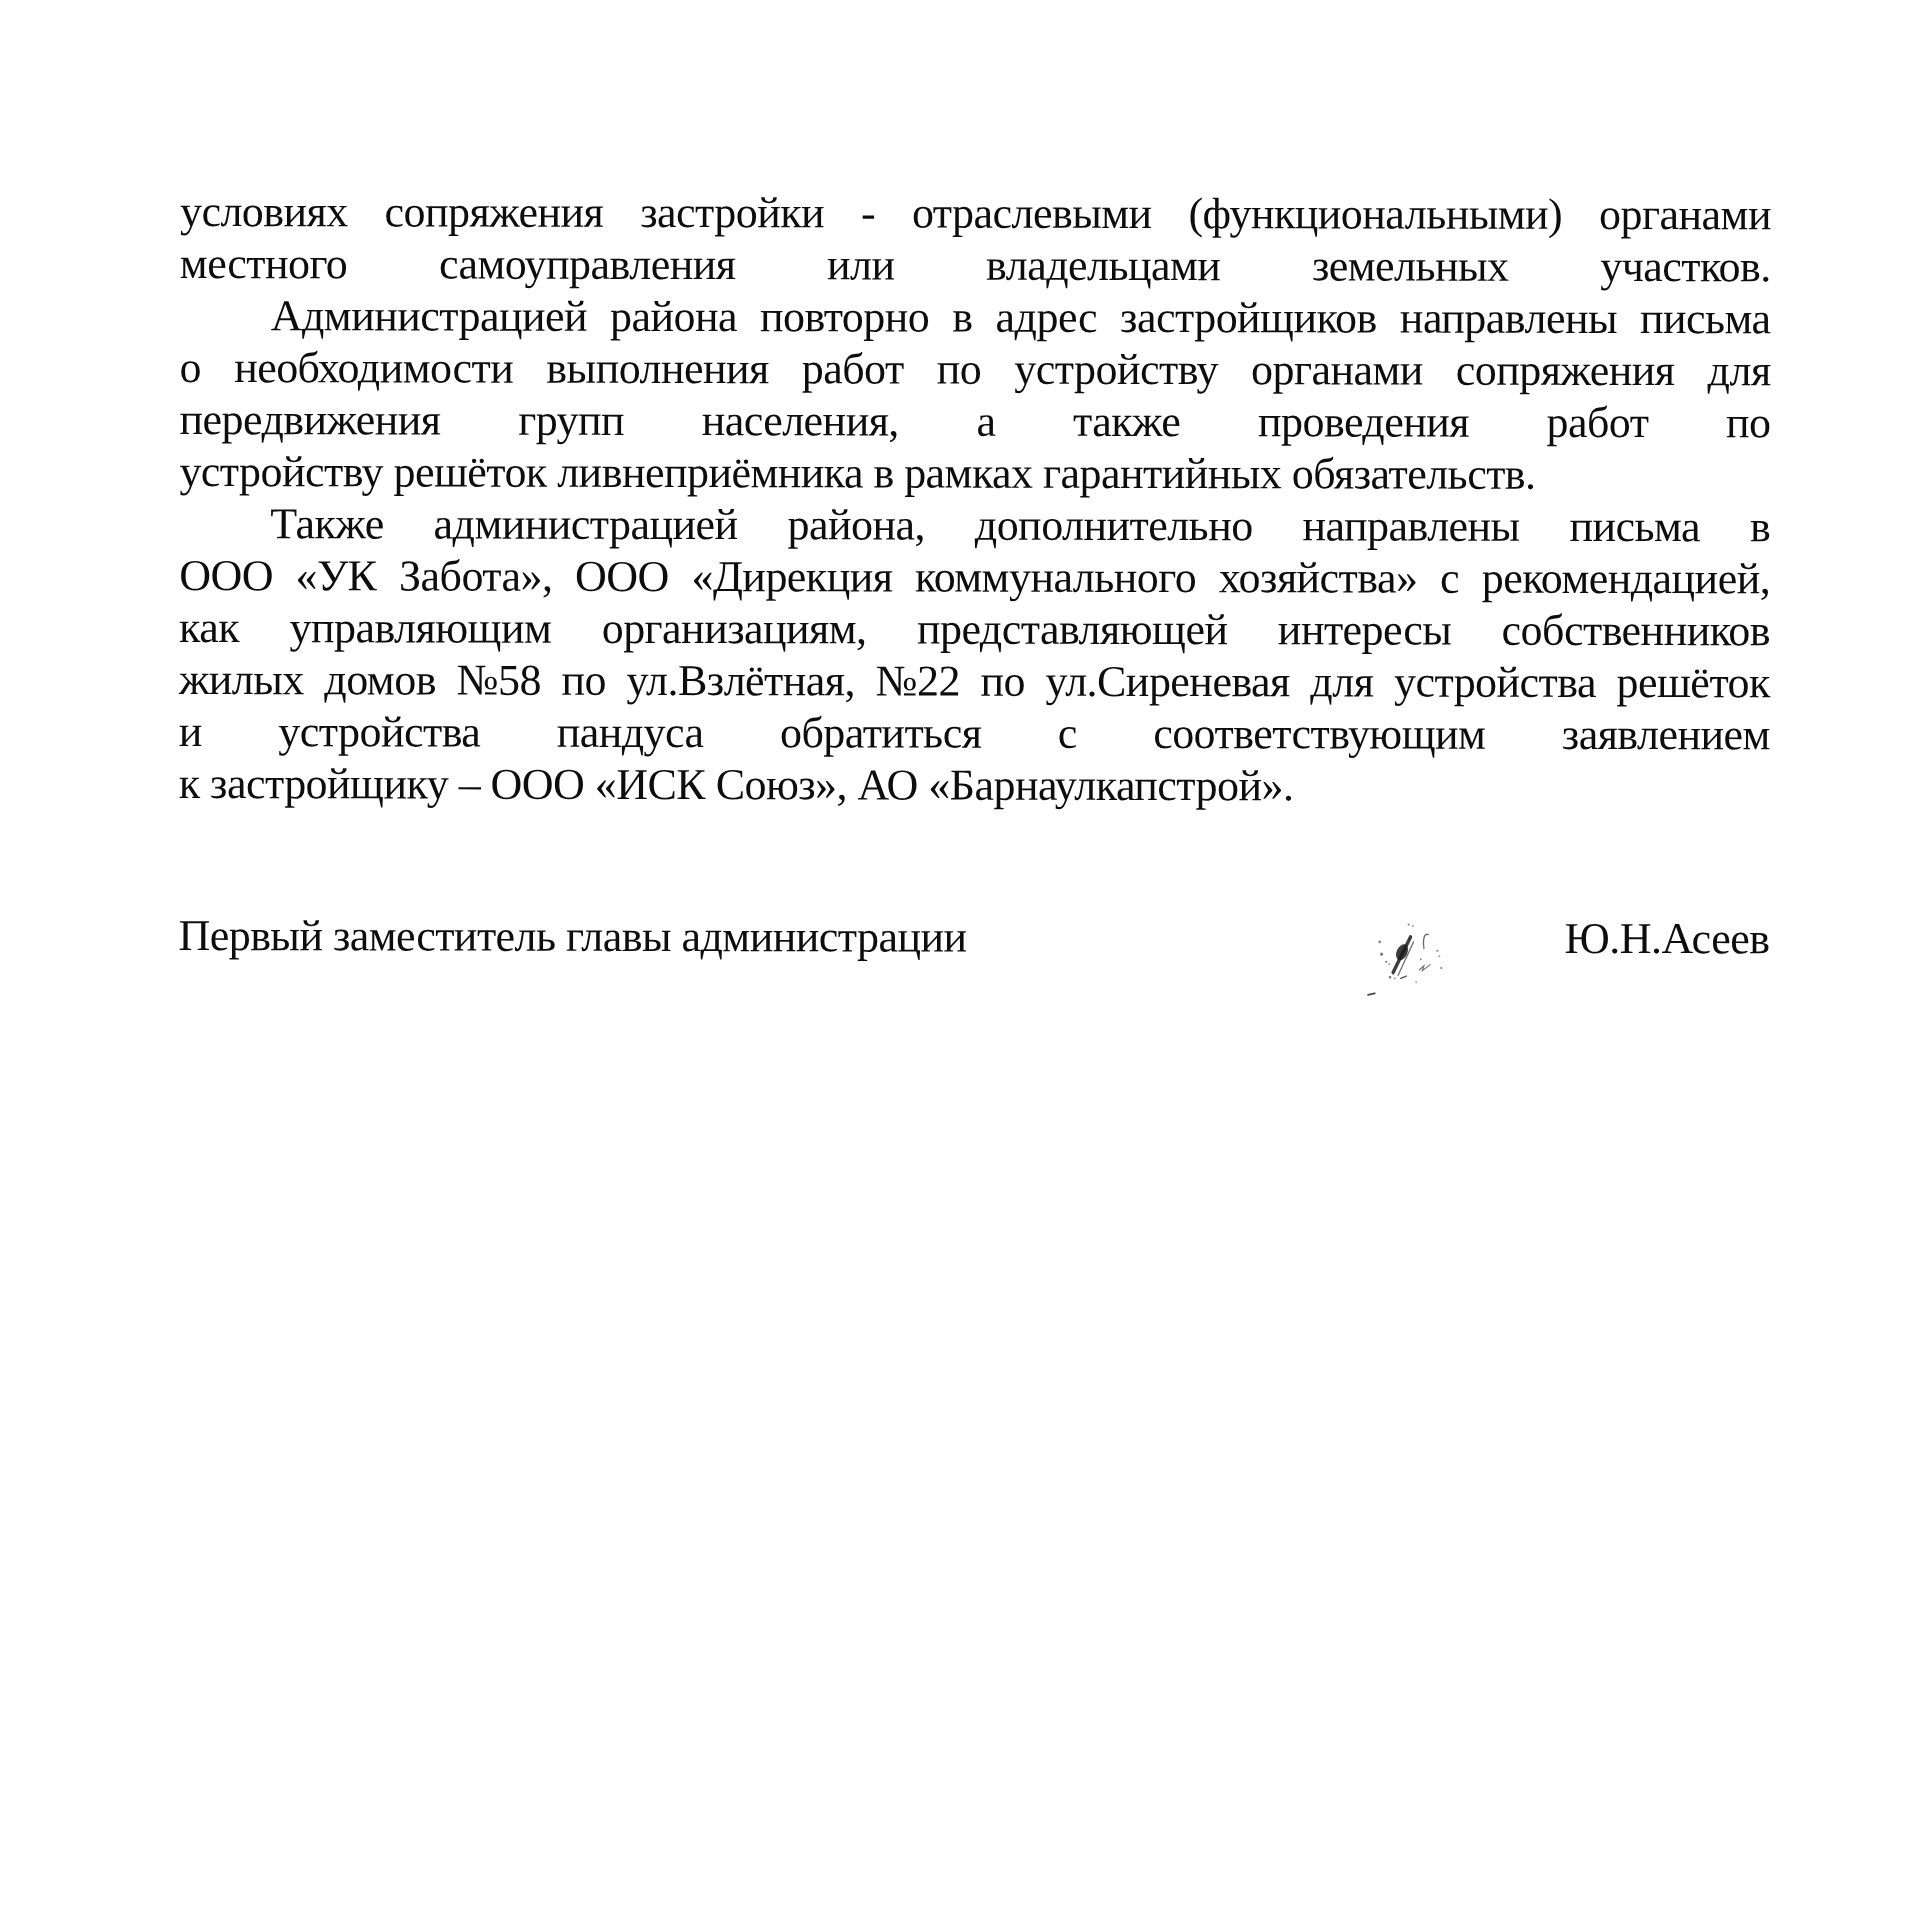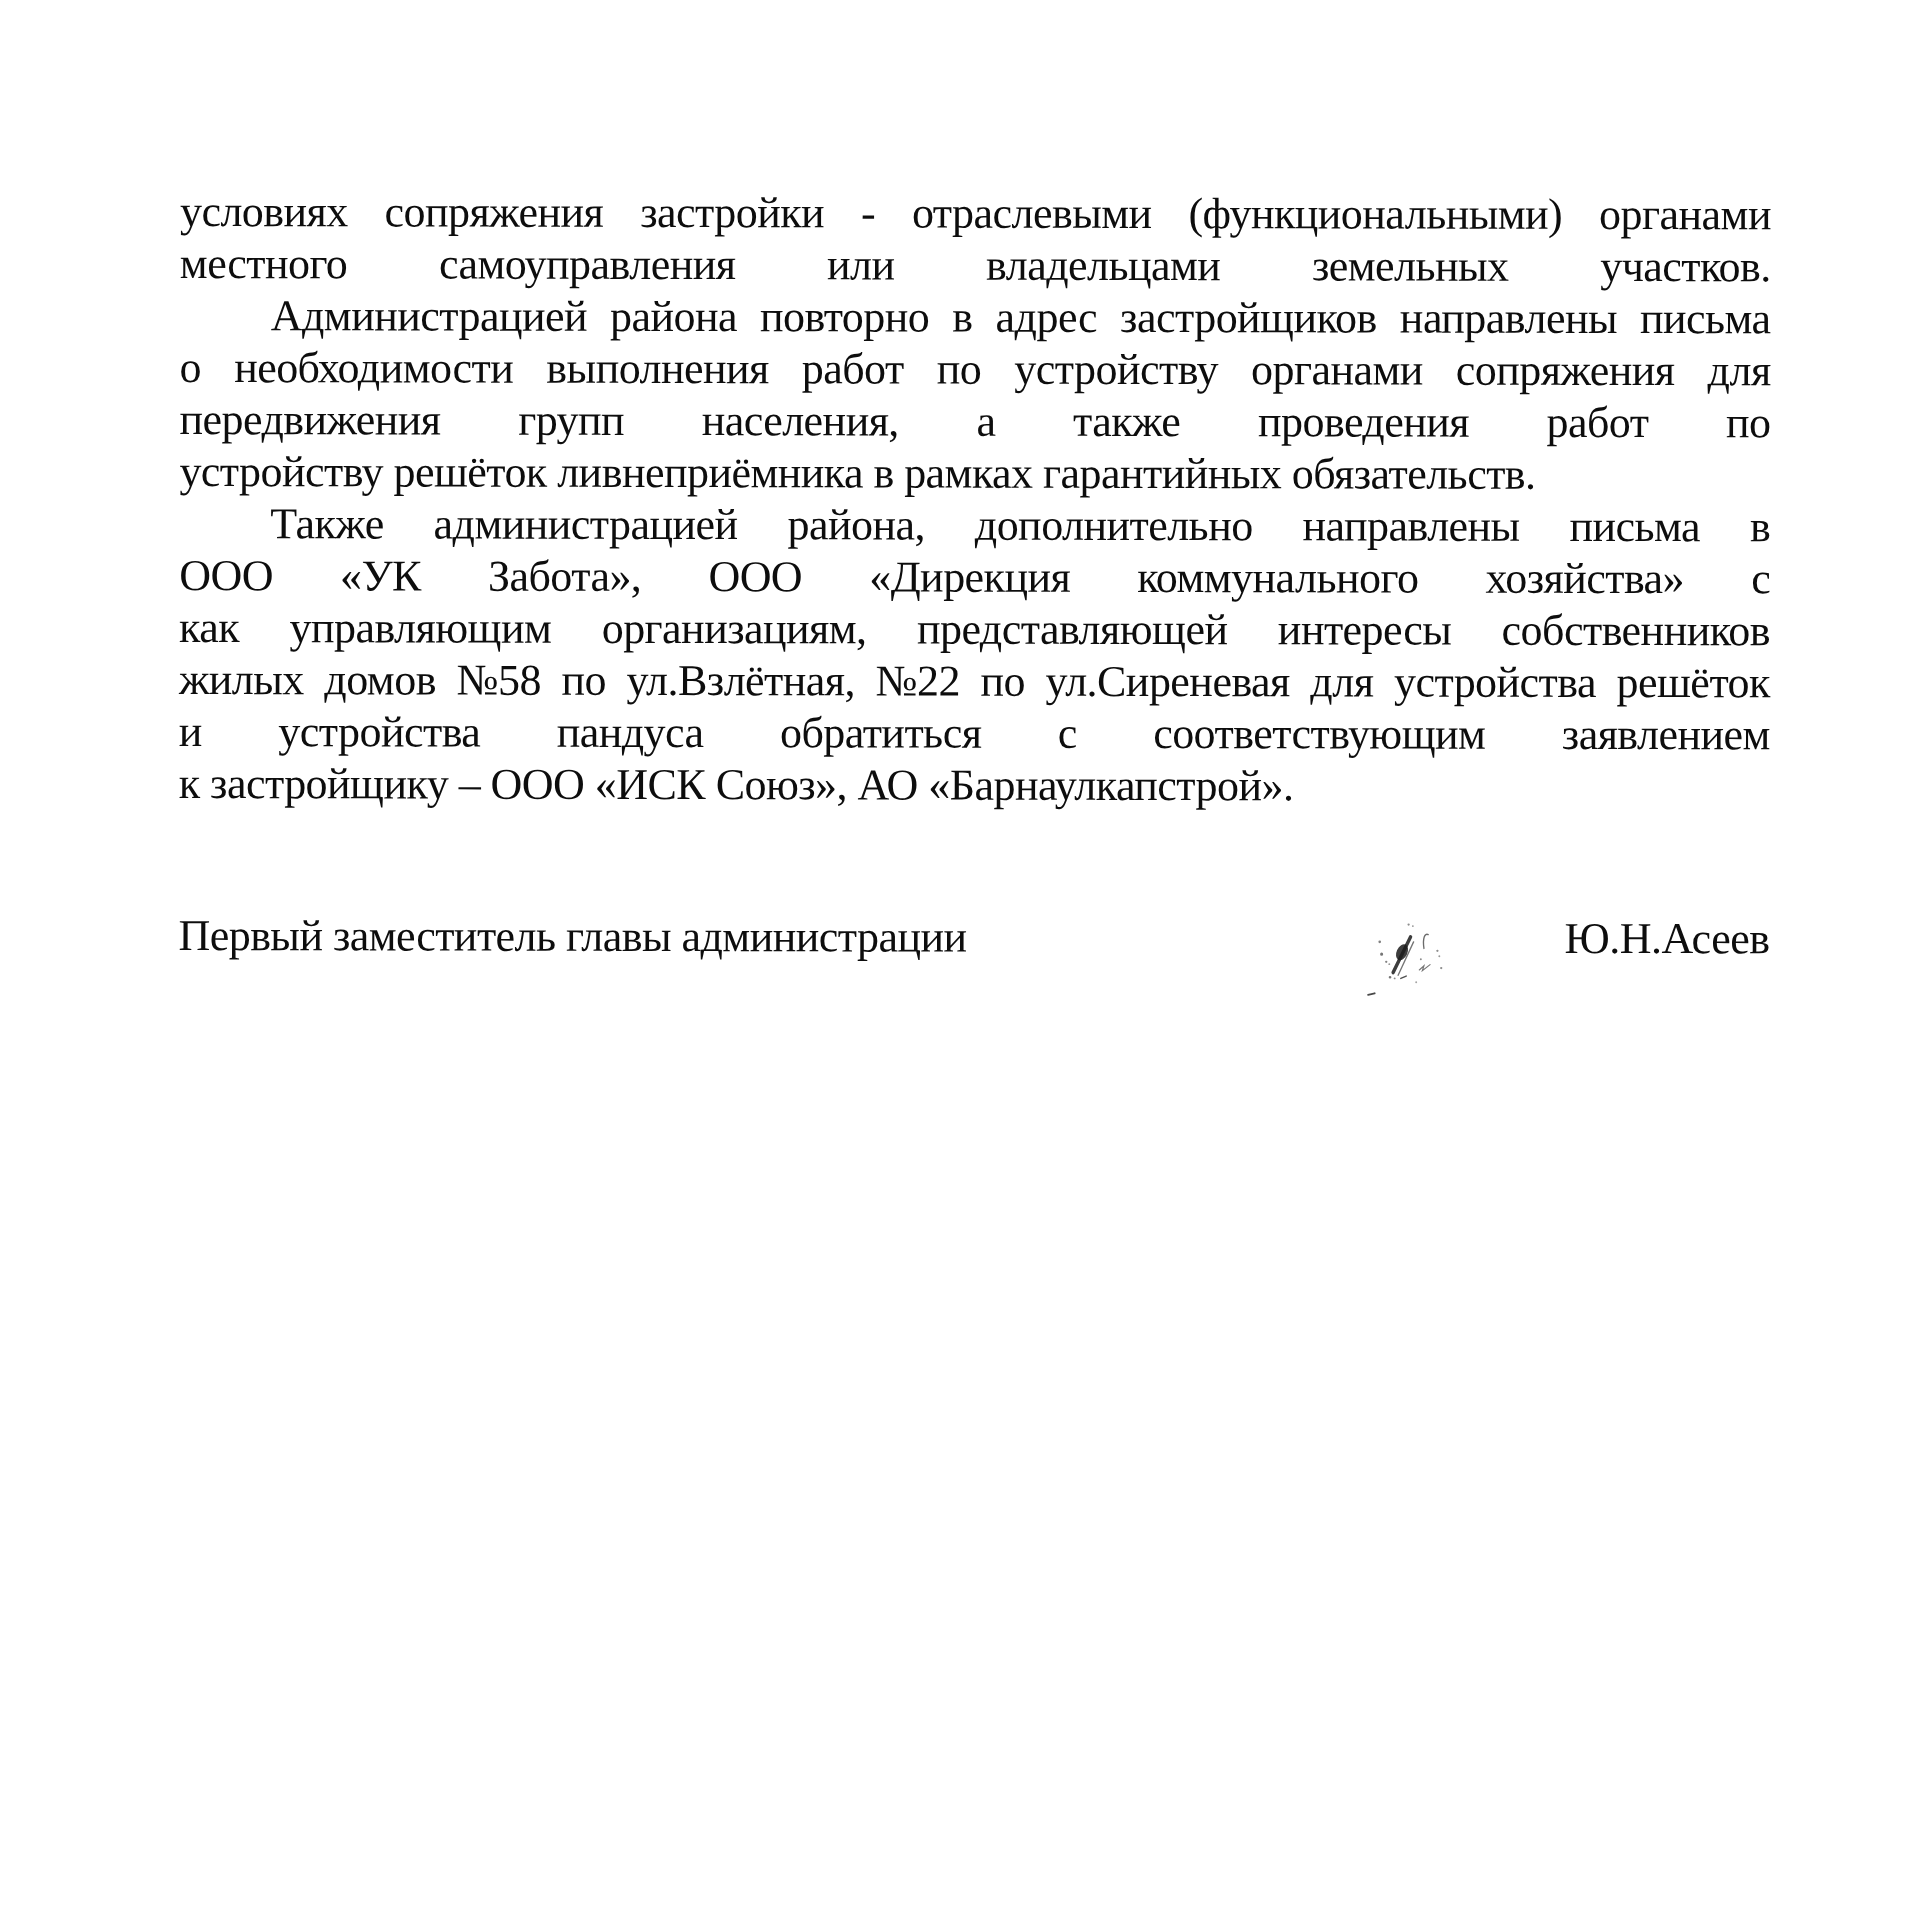--- a/index.html
+++ b/index.html
@@ -134,20 +134,21 @@
         </div>
       <div class="ln j">
           <span>ООО</span>
           <span>«УК</span>
           <span>Забота»,</span>
           <span>ООО</span>
           <span>«Дирекция</span>
           <span>коммунального</span>
           <span>хозяйства»</span>
           <span>с</span>
+          <span>рекомендацией,</span>
         </div>
       <div class="ln j">
           <span>как</span>
           <span>управляющим</span>
           <span>организациям,</span>
           <span>представляющей</span>
           <span>интересы</span>
           <span>собственников</span>
         </div>
       <div class="ln j">

